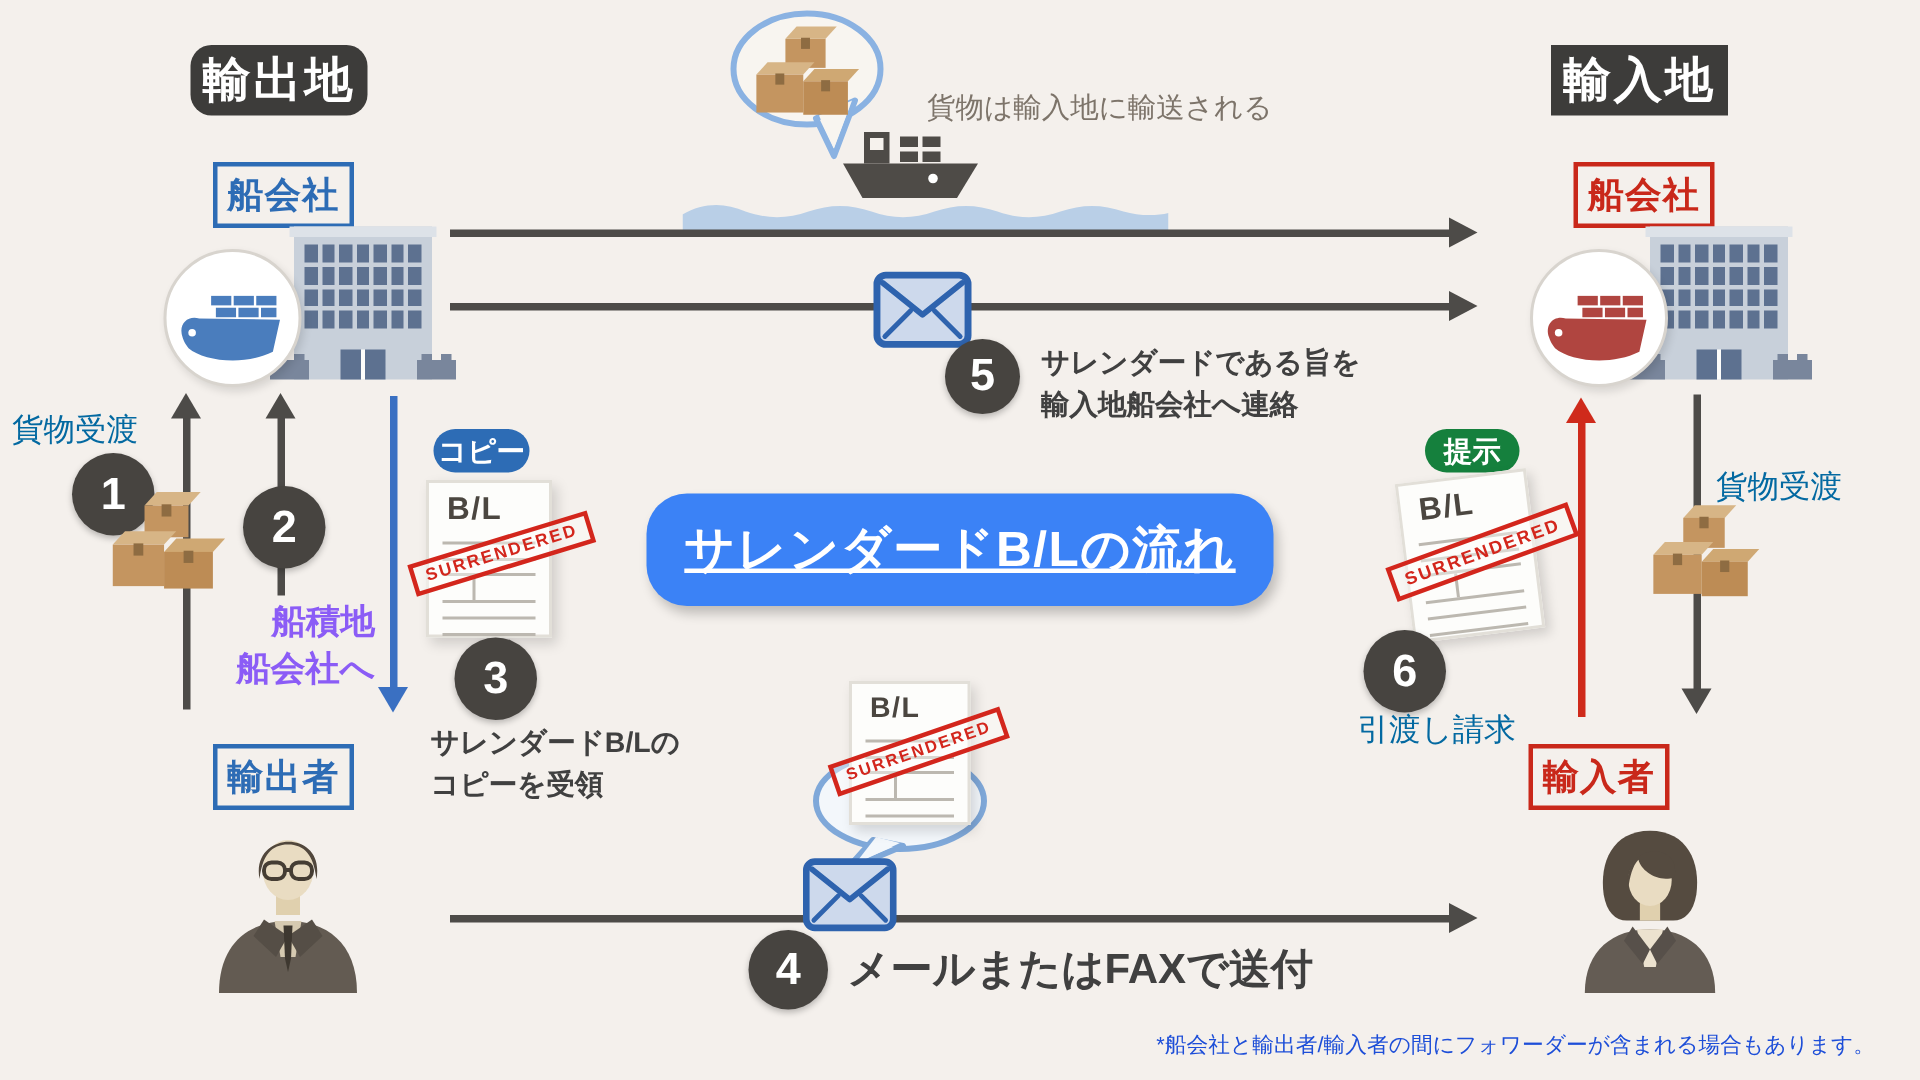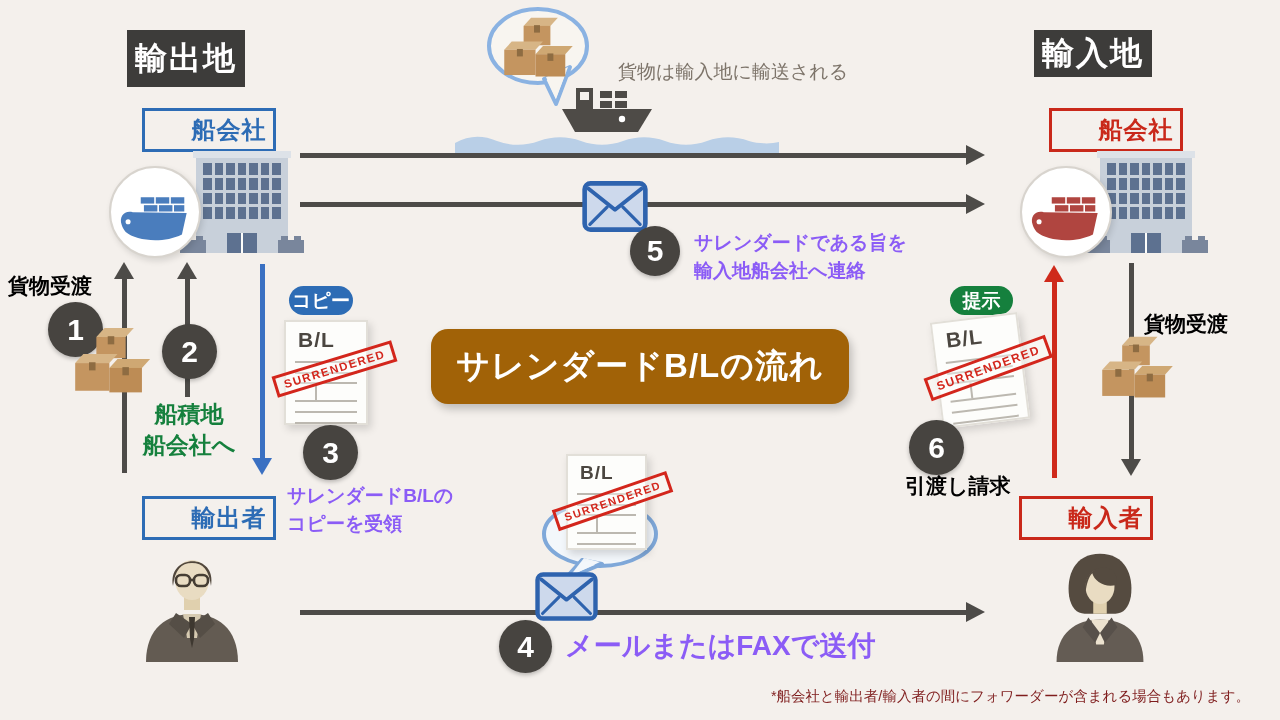--- a/index.html
+++ b/index.html
@@ -6,37 +6,37 @@
   body{font-family:"Liberation Sans","DejaVu Sans",sans-serif;}
   #canvas{position:relative;width:1280px;height:720px;background:#f4f0ec;overflow:hidden;}
   .abs{position:absolute;}
 
   
   .badge-dark{background:#3d3c3a;color:#fff;font-weight:700;font-size:32px;
     display:flex;align-items:center;justify-content:center;letter-spacing:2px;}
 
   
   .entity{border:3px solid;background:transparent;font-weight:700;font-size:24px;
-    display:flex;align-items:center;justify-content:center;letter-spacing:1px;padding-left:40px;}
+    display:flex;align-items:center;justify-content:center;letter-spacing:1px;}
   .entity.blue{border-color:#2d6cb5;color:#2d6cb5;}
   .entity.red{border-color:#c9281a;color:#c9281a;}
 
   
   .pill{color:#fff;font-weight:700;font-size:19px;border-radius:15px;
     display:flex;align-items:center;justify-content:center;}
   .pill.blue{background:#2d6cb5;}
   .pill.red{background:#15803d;}
 
   
   .circle-step{background:#474440;color:#fff;border-radius:50%;
     display:flex;align-items:center;justify-content:center;font-weight:700;font-size:30px;
     box-shadow:0 2px 4px rgba(0,0,0,.25);}
 
-  .steptext{font-weight:700;color:#8b5cf6;font-size:19px;line-height:28px;white-space:nowrap;}
-  .biglabel{font-weight:700;color:#000000;font-size:21px;white-space:nowrap;}
+  .steptext{font-weight:700;color:#404040;font-size:19px;line-height:28px;white-space:nowrap;}
+  .biglabel{font-weight:400;color:#0369a1;font-size:21px;white-space:nowrap;}
   .caption{color:#7d746a;font-size:19px;white-space:nowrap;}
 
   
   .hline{background:#4d4b48;height:5px;}
   .vline{width:5px;background:#4d4b48;}
   .vline.blue{background:#3a70c2;}
   .vline.red{background:#cf2a1b;}
   .ah-r{width:0;height:0;border-top:10px solid transparent;border-bottom:10px solid transparent;border-left:19px solid #4d4b48;}
   .ah-u{width:0;height:0;border-left:10px solid transparent;border-right:10px solid transparent;border-bottom:17px solid #4d4b48;}
   .ah-d{width:0;height:0;border-left:10px solid transparent;border-right:10px solid transparent;border-top:17px solid #4d4b48;}
@@ -46,49 +46,49 @@
   
   .doc{background:#fdfdfb;border:2px solid #e2dfd8;box-shadow:3px 4px 8px rgba(0,0,0,.15);}
   .doc .t{font-weight:700;font-size:21px;color:#4b4640;margin:6px 0 0 12px;letter-spacing:1px;}
   .doc .ln{height:2px;background:#bcb8b0;margin:9px 9px 0;}
   .doc .tbl{margin:8px 9px 0;height:16px;border-top:2px solid #bcb8b0;border-bottom:2px solid #bcb8b0;display:flex;}
   .doc .tbl .c1{width:32%;border-right:2px solid #bcb8b0;}
   .stamp{position:absolute;border:3px solid #d3261c;color:#d3261c;font-weight:700;
     letter-spacing:1.5px;padding:2px 7px;background:rgba(253,253,251,.45);white-space:nowrap;font-size:11.5px;}
 
   
-  .green-title{background:#a16207;color:#fff;font-weight:700;font-size:33px;letter-spacing:1px;
-    display:flex;align-items:center;justify-content:center;border-radius:17px;
-    box-shadow:3px 5px 8px rgba(0,0,0,.22);}
+  .green-title{background:#3b82f6;color:#fff;font-weight:700;font-size:33px;letter-spacing:1px;
+    display:flex;align-items:center;justify-content:center;border-radius:27px;
+    box-shadow:3px 5px 8px rgba(0,0,0,.22);text-decoration:underline;}
 
   
   .bwrap{position:absolute;}
   .building{position:absolute;left:0;top:0;right:0;bottom:0;background:#c8d0da;}
   .roof{position:absolute;top:0;left:-3px;right:-3px;height:7px;background:#dde2e8;}
   .wins{position:absolute;top:12px;left:7px;right:7px;height:56px;display:grid;
     grid-template-columns:repeat(7,1fr);grid-template-rows:repeat(4,1fr);gap:3px;}
   .wins div{background:#5d7190;}
   .door{position:absolute;bottom:0;left:50%;transform:translateX(-50%);width:30px;height:20px;
     background:linear-gradient(90deg,#5d7190 46%,#fdfdfb 46%,#fdfdfb 54%,#5d7190 54%);}
   .planter{position:absolute;bottom:0;width:26px;height:13px;background:#79869c;}
   .planter:before{content:"";position:absolute;top:-4px;left:3px;width:7px;height:4px;background:#79869c;}
   .planter:after{content:"";position:absolute;top:-4px;right:3px;width:7px;height:4px;background:#79869c;}
 
   .ship-circle{background:#fff;border-radius:50%;border:2px solid #d8d4ce;
     display:flex;align-items:flex-end;justify-content:center;box-shadow:2px 3px 6px rgba(0,0,0,.12);}
 
   .footer-copy{color:#c5bdb3;font-size:15px;letter-spacing:.5px;white-space:nowrap;}
-  .footer-note{color:#7f1d1d;font-size:14.5px;white-space:nowrap;}
+  .footer-note{color:#1d4ed8;font-size:14.5px;white-space:nowrap;}
 </style>
 </head>
 <body>
 
 <div id="canvas">
 
-  <div class="abs badge-dark" style="left:127px;top:30px;width:118px;height:57px;">輸出地</div>
+  <div class="abs badge-dark" style="left:127px;top:30px;width:118px;height:47px;border-radius:14px;">輸出地</div>
   <div class="abs badge-dark" style="left:1034px;top:30px;width:118px;height:47px;">輸入地</div>
 
   <div class="abs entity blue" style="left:142px;top:108px;width:88px;height:38px;">船会社</div>
   <div class="abs entity red" style="left:1049px;top:108px;width:88px;height:38px;">船会社</div>
   <div class="abs entity blue" style="left:142px;top:496px;width:88px;height:38px;">輸出者</div>
   <div class="abs entity red" style="left:1019px;top:496px;width:88px;height:38px;">輸入者</div>
 
   <div class="abs" style="left:455px;top:131px;width:324px;height:27px;">
     <svg width="324" height="27" viewBox="0 0 324 27">
       <path d="M0 12 C14 4 28 4 42 10 C56 15 70 15 84 10 C98 5 112 5 126 10 C140 15 154 15 168 10 C182 5 196 5 210 10 C224 15 238 15 252 10 C266 5 280 5 294 10 C304 13 316 13 324 11 L324 27 L0 27 Z" fill="#b9cfe7"></path>
@@ -268,21 +268,21 @@
       <rect x="23" y="47" width="8" height="10" fill="#8e6c42"></rect>
       <polygon points="48,54 58,43 98,43 88,54" fill="#cfa873"></polygon>
       <rect x="48" y="54" width="40" height="30" fill="#bd8c55"></rect>
       <rect x="64" y="53" width="8" height="10" fill="#8e6c42"></rect>
     </svg>
   </div>
 
   <div class="abs vline" style="left:185px;top:277px;height:120px;"></div>
   <div class="abs ah-u" style="left:177px;top:262px;"></div>
   <div class="abs circle-step" style="left:162px;top:324px;width:55px;height:55px;">2</div>
-  <div class="abs" style="left:128px;top:399px;width:122px;text-align:center;font-weight:700;color:#15803d;font-size:23px;line-height:31px;">
+  <div class="abs" style="left:128px;top:399px;width:122px;text-align:right;font-weight:700;color:#8b5cf6;font-size:23px;line-height:31px;">
     <div>船積地</div>
     <div>船会社へ</div>
   </div>
 
   <div class="abs vline blue" style="left:260px;top:264px;height:196px;"></div>
   <div class="abs ah-d blue" style="left:252px;top:458px;"></div>
 
   <div class="abs pill blue" style="left:289px;top:286px;width:64px;height:29px;">コピー</div>
   <div class="abs doc" style="left:284px;top:320px;width:80px;height:101px;">
     <div class="t">B/L</div>

